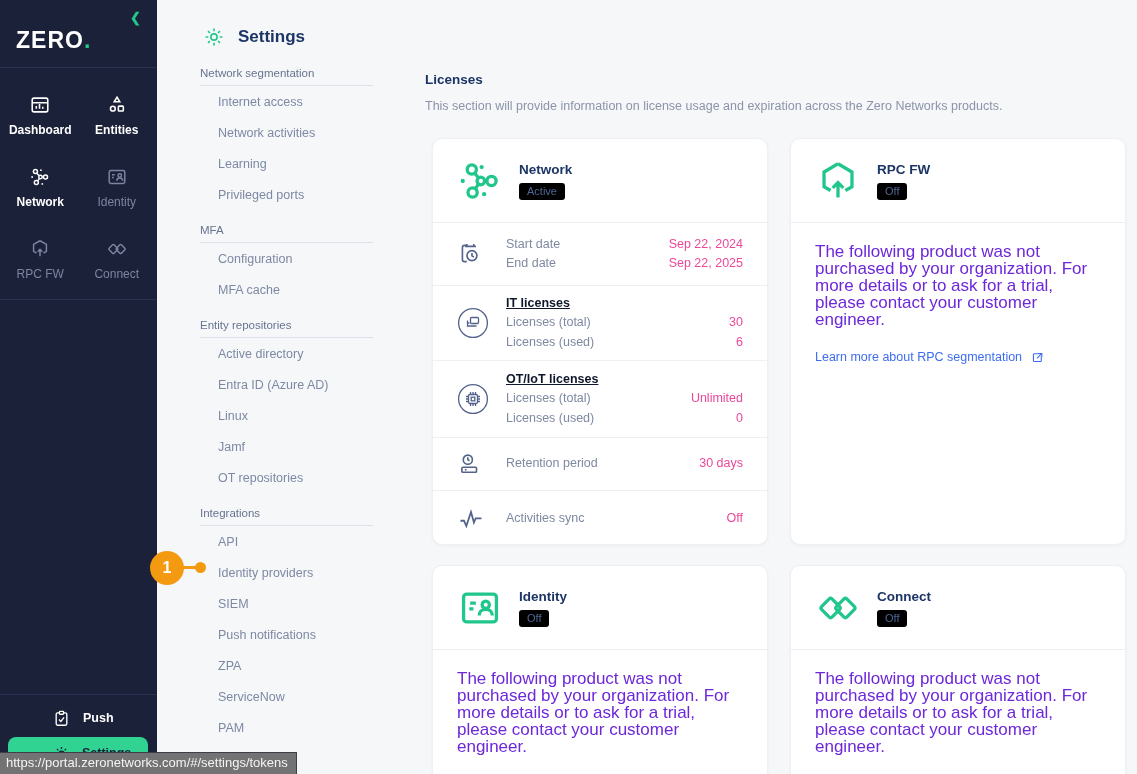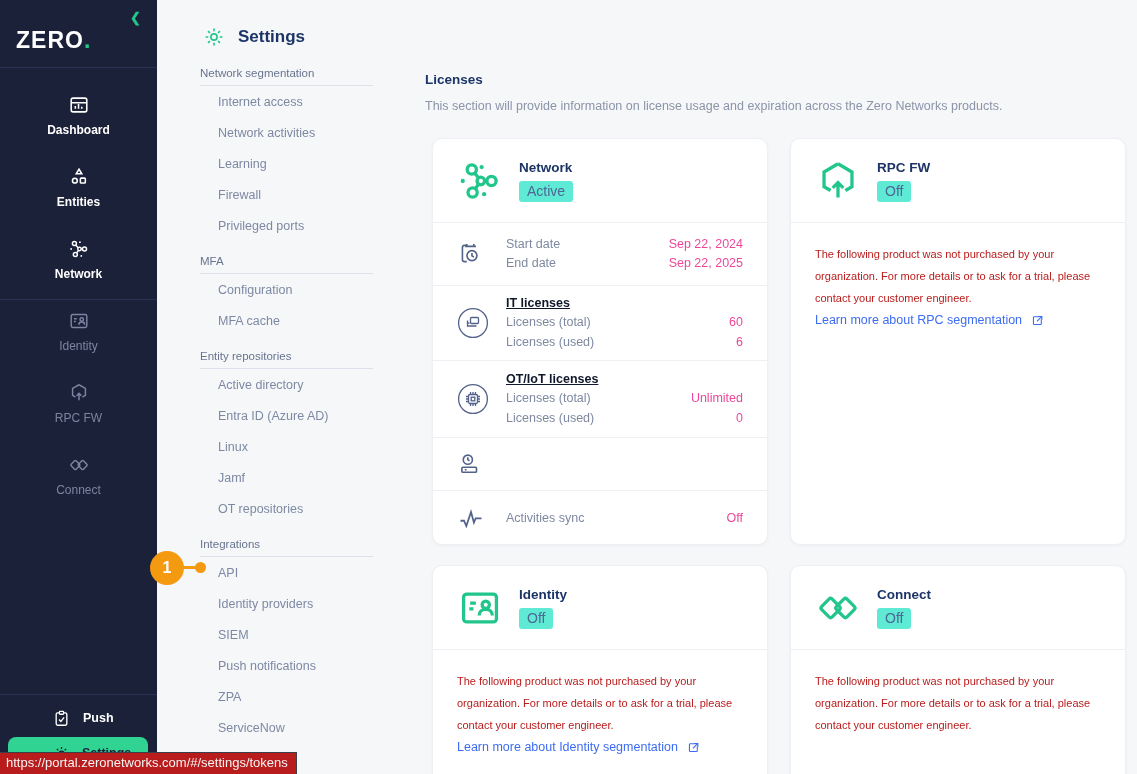--- a/index.html
+++ b/index.html
@@ -11,33 +11,33 @@
     -webkit-font-smoothing:antialiased;
   }
   svg { display:block; }
 
   
   .sidebar { position:absolute; left:0; top:0; width:157px; height:774px; background:#1b2138; z-index:5; }
   .collapse-btn { position:absolute; top:10px; right:16px; color:#23c78a; font-size:13px; font-weight:bold; cursor:pointer; }
   .logo { position:absolute; top:27px; left:16px; font-size:23px; font-weight:bold; color:#ffffff; letter-spacing:1px; }
   .logo .dot { color:#23c78a; }
   .sb-divider { position:absolute; left:0; width:157px; border-top:1px solid #2b3150; }
-  .nav { position:absolute; top:86px; left:2px; width:153px; display:grid; grid-template-columns:1fr; row-gap:14px; }
+  .nav { position:absolute; top:86px; left:2px; width:153px; display:grid; grid-template-columns:1fr 1fr; row-gap:14px; }
   .nav-item { height:58px; display:flex; flex-direction:column; align-items:center; justify-content:center; gap:7px; font-size:12px; cursor:pointer; }
   .nav-item.on  { color:#ffffff; font-weight:bold; }
   .nav-item.off { color:#7c84a1; }
   .nav-item svg { width:22px; height:22px; }
 
   .audit-row { position:absolute; left:0; top:703px; width:157px; height:30px; display:flex; align-items:center; color:#ffffff; font-size:12.5px; font-weight:bold; cursor:pointer; }
   .audit-row svg { width:17px; height:17px; margin-left:53px; margin-right:13px; }
   .settings-btn { position:absolute; left:8px; top:737px; width:140px; height:32px; background:#30d392; border-radius:8px; display:flex; align-items:center; color:#18203c; font-size:12.5px; font-weight:bold; cursor:pointer; }
   .settings-btn svg { width:17px; height:17px; margin-left:45px; margin-right:12px; }
 
   
-  .status-bar { position:absolute; left:0; bottom:0; z-index:50; background:#b91c1c; border:1px solid #3c3f45; border-left:none; border-bottom:none; color:#f4f4f4; font-size:13px; padding:2px 8px 4px 6px; white-space:nowrap; }
+  .status-bar { position:absolute; left:0; bottom:0; z-index:50; background:#737373; border:1px solid #3c3f45; border-left:none; border-bottom:none; color:#f4f4f4; font-size:13px; padding:2px 8px 4px 6px; white-space:nowrap; }
 
   
   .menu-header { position:absolute; left:203px; top:26px; display:flex; align-items:center; gap:13px; z-index:2; }
   .menu-header svg { width:22px; height:22px; }
   .menu-title { font-size:17px; font-weight:bold; color:#1c3566; }
   .menu-body { position:absolute; left:200px; top:63px; width:173px; z-index:2; }
   .menu-section { margin-top:10px; }
   .menu-section:first-child { margin-top:0; }
   .menu-section-label { font-size:11.5px; color:#68748f; padding:4px 0 6px; border-bottom:1px solid #dde1e9; }
   .menu-item { height:31px; display:flex; align-items:center; padding-left:18px; font-size:12.5px; color:#7d89a3; cursor:pointer; white-space:nowrap; }
@@ -50,35 +50,35 @@
   
   .section-title { position:absolute; left:425px; top:72px; font-size:13.5px; font-weight:bold; color:#1c3566; }
   .section-desc { position:absolute; left:425px; top:99px; font-size:12.5px; color:#8b94a8; }
 
   .cards { position:absolute; left:432px; top:138px; width:694px; display:grid; grid-template-columns:336px 336px; column-gap:22px; row-gap:20px; grid-template-rows:407px 300px; }
   .card { background:#ffffff; border-radius:10px; border:1px solid #eef0f4; box-shadow:0 1px 3px rgba(25,35,70,0.05); overflow:hidden; }
 
   .card-header { height:84px; display:flex; align-items:center; padding:0 24px; gap:16px; border-bottom:1px solid #edeff4; }
   .card-header .prod-icon { width:46px; height:46px; flex:none; }
   .card-title { font-size:13.5px; font-weight:bold; color:#1c3566; }
-  .badge { display:inline-block; margin-top:6px; background:#5eead4; color:#4e6793; font-size:14px; padding:2px 8px 3px; border-radius:3px; }
+  .badge { display:inline-block; margin-top:6px; background:#000000; color:#4e6793; font-size:11px; padding:2px 8px 3px; border-radius:3px; }
 
   .info-row { display:flex; align-items:center; margin:0 0 0 0; padding:0 24px; border-bottom:1px solid #eef0f4; }
   .info-row:last-child { border-bottom:none;justify-content:space-between; }
   .row-icon { width:49px; flex:none; color:#53628a; }
   .row-lines { flex:1; }
   .kv { display:flex; justify-content:space-between; line-height:19.5px; font-size:12.5px; }
   .kv .k { color:#7e89a0; }
   .kv .v { color:#ec4899; }
   .kv .t { color:#0f172a; font-weight:bold;text-decoration:underline; }
   .h-dates { height:63px; } .h-it { height:75px; } .h-ot { height:77px; } .h-ret { height:53px; } .h-act { height:55px; }
 
   .card-body { padding:20px 24px 0; }
-  .card-body p { font-size:11px; line-height:22px; color:#b91c1c; max-width:296px; }
-  .learn-link { margin-top:4px; display:flex; align-items:center; gap:9px; font-size:12.5px; color:#3d6cf2; cursor:pointer; }
+  .card-body p { font-size:17px; line-height:17px; color:#6d28d9; max-width:296px; }
+  .learn-link { margin-top:22px; display:flex; align-items:center; gap:9px; font-size:12.5px; color:#3d6cf2; cursor:pointer; }
   .learn-link svg { width:13px; height:13px; }
 </style>
 </head>
 <body>
 
 <aside class="sidebar">
   <span class="collapse-btn">❮</span>
   <div class="logo"><span>ZERO</span><span class="dot">.</span></div>
   <div class="sb-divider" style="top:67px"></div>
 
@@ -173,21 +173,20 @@
     </svg>
   <span class="menu-title">Settings</span>
 </div>
 
 <nav class="menu-body">
   <div class="menu-section">
     <div class="menu-section-label">Network segmentation</div>
     <div class="menu-item">Internet access</div>
     <div class="menu-item">Network activities</div>
     <div class="menu-item">Learning</div>
-    <div class="menu-item">Firewall</div>
     <div class="menu-item">Privileged ports</div>
   </div>
   <div class="menu-section">
     <div class="menu-section-label">MFA</div>
     <div class="menu-item">Configuration</div>
     <div class="menu-item">MFA cache</div>
   </div>
   <div class="menu-section">
     <div class="menu-section-label">Entity repositories</div>
     <div class="menu-item">Active directory</div>
@@ -263,21 +262,21 @@
             <rect x="13.5" y="10.5" width="8" height="6" rx="1"></rect>
             <path d="M10.5 13.5v5.5h9M10.5 16h2"></path>
           </svg>
       </div>
       <div class="row-lines">
         <div class="kv">
             <span class="t">IT licenses</span>
           </div>
         <div class="kv">
             <span class="k">Licenses (total)</span>
-            <span class="v">60</span>
+            <span class="v">30</span>
           </div>
         <div class="kv">
             <span class="k">Licenses (used)</span>
             <span class="v">6</span>
           </div>
       </div>
     </div>
 
     <div class="info-row h-ot">
       <div class="row-icon">
@@ -305,20 +304,26 @@
 
     <div class="info-row h-ret">
       <div class="row-icon">
         <svg width="26" height="26" viewBox="0 0 24 24" fill="none" stroke="currentColor" stroke-width="1.5">
             <circle cx="10" cy="8" r="4.2"></circle>
             <path d="M10 5.8V8l1.5 1"></path>
             <rect x="4.5" y="15" width="13.5" height="4.6" rx="1"></rect>
             <path d="M7.2 17.3h1.6"></path>
           </svg>
       </div>
+      <div class="row-lines">
+        <div class="kv">
+            <span class="k">Retention period</span>
+            <span class="v">30 days</span>
+          </div>
+      </div>
     </div>
 
     <div class="info-row h-act">
       <div class="row-icon">
         <svg width="28" height="28" viewBox="0 0 24 24" fill="none" stroke="currentColor" stroke-width="1.5">
             <path d="M3 13.5h3l2 4.5 4-12 2.5 9 1.5-3.5h5"></path>
           </svg>
       </div>
       <div class="row-lines">
         <div class="kv">

